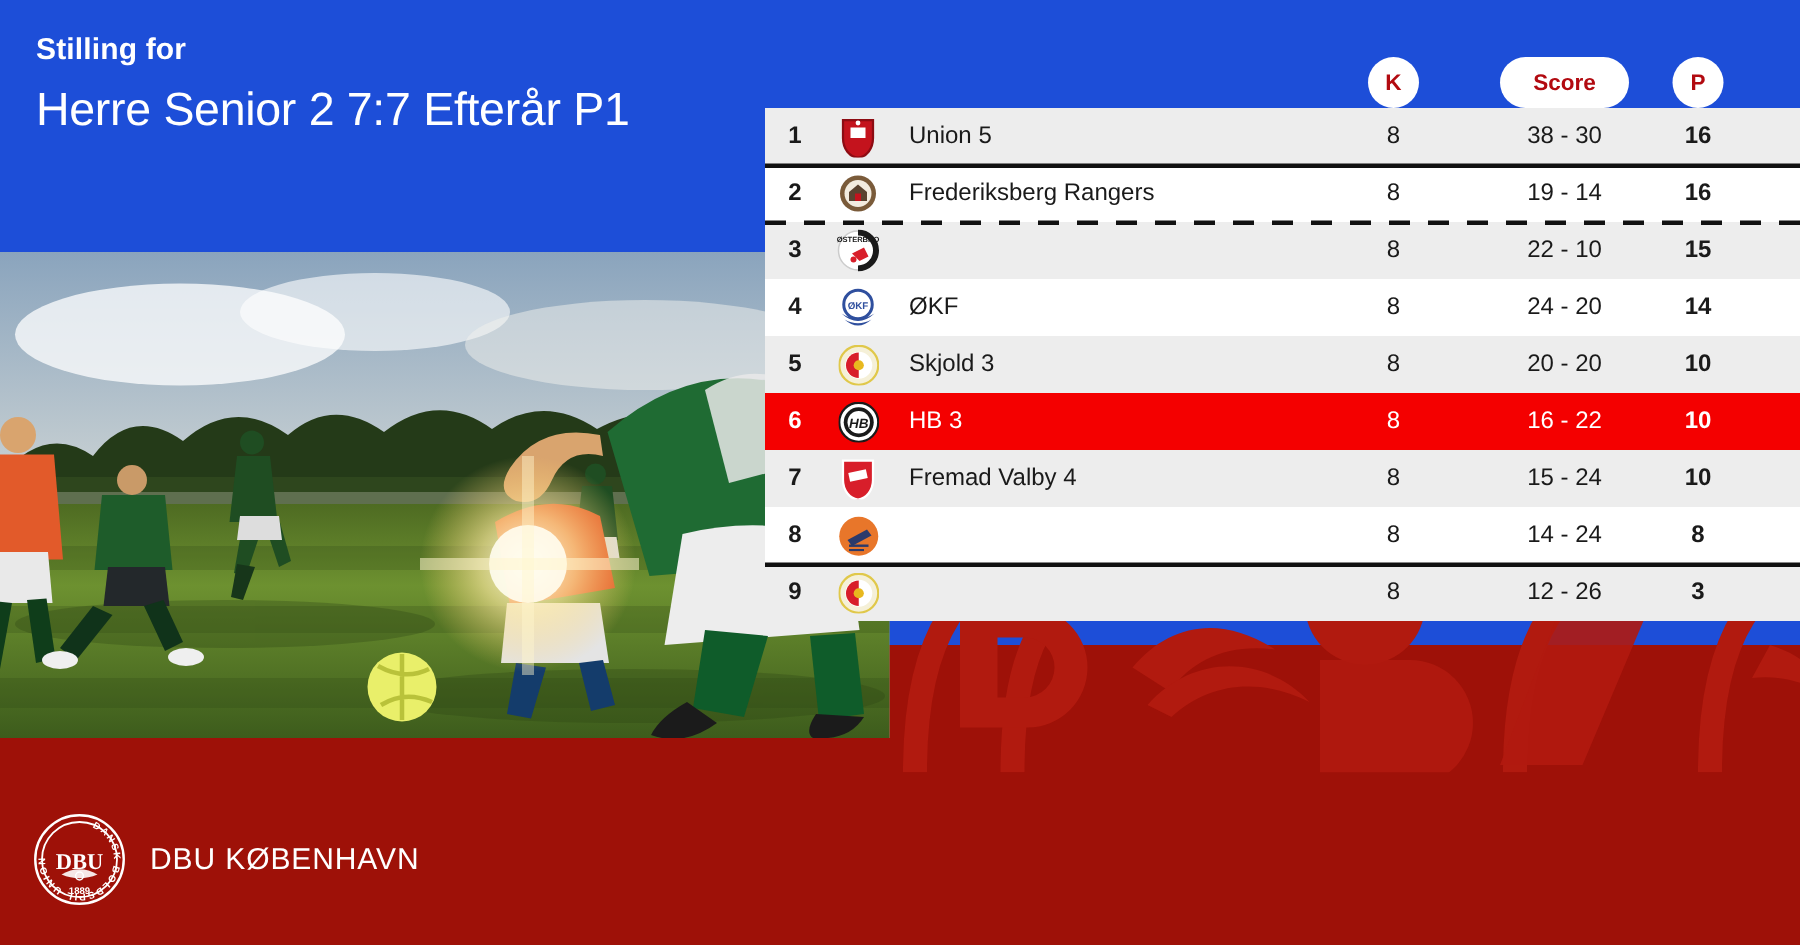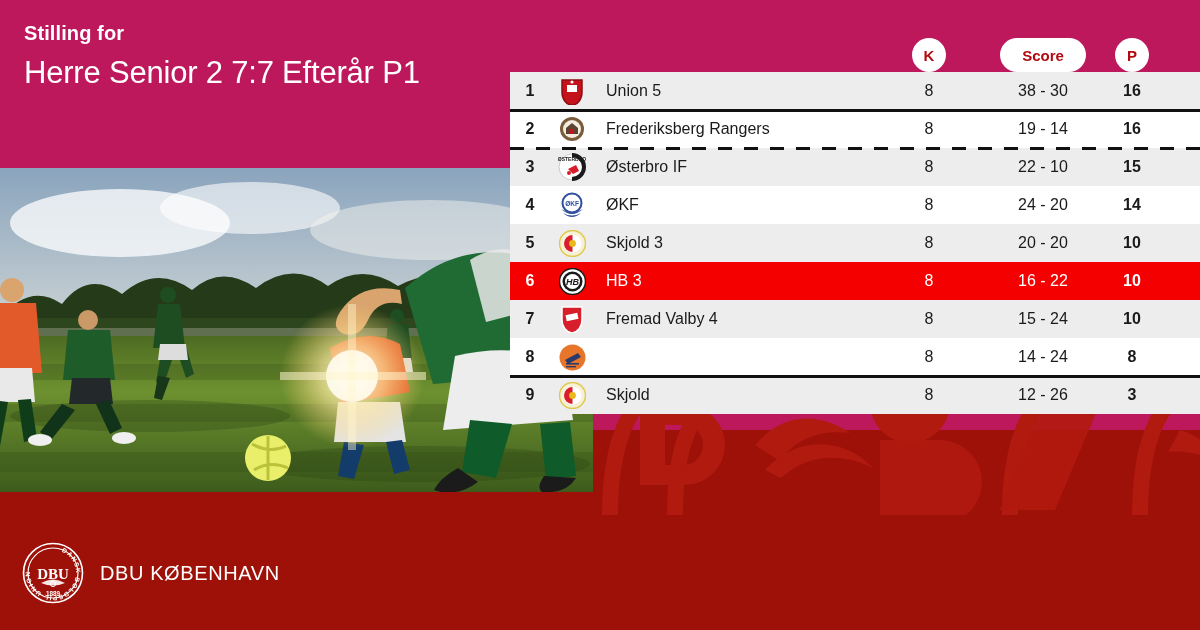--- a/index.html
+++ b/index.html
@@ -8,21 +8,21 @@
     width: 1200px;
     height: 630px;
     overflow: hidden;
     font-family: "Liberation Sans", sans-serif;
   }
 
   #page {
     position: relative;
     width: 1200px;
     height: 630px;
-    background: #be185d;
+    background: #1d4ed8;
     overflow: hidden;
   }
 
   
   .lower-red {
     position: absolute;
     left: 0; top: 430px;
     width: 1200px; height: 200px;
     background: #9E1108;
   }
@@ -368,21 +368,20 @@
         <div class="pos">3</div>
         <div class="crest">
           <svg width="28" height="28" viewBox="0 0 28 28">
               <circle cx="14" cy="14" r="13" fill="#ffffff" stroke="#cccccc" stroke-width="1"></circle>
               <path d="M14,2 a12,12 0 0 1 0,24" fill="none" stroke="#1a1a1a" stroke-width="4"></path>
               <text x="14" y="8" font-size="5" font-weight="bold" text-anchor="middle" fill="#1a1a1a" font-family="Liberation Sans, sans-serif">ØSTERBRO</text>
               <path d="M10,16 l8,-4 3,6 -6,3 z" fill="#d81e2a"></path>
               <circle cx="11" cy="20" r="2" fill="#d81e2a"></circle>
             </svg>
         </div>
-        <div class="team">Østerbro IF</div>
         <div class="k">8</div>
         <div class="score">22 - 10</div>
         <div class="p">15</div>
       </div>
 
       <div class="row">
         <div class="pos">4</div>
         <div class="crest">
           <svg width="28" height="26" viewBox="0 0 28 26">
               <circle cx="14" cy="11" r="9.5" fill="#ffffff" stroke="#2f4f9e" stroke-width="2"></circle>
@@ -461,21 +460,20 @@
       <div class="row alt">
         <div class="pos">9</div>
         <div class="crest">
           <svg width="27" height="27" viewBox="0 0 27 27">
               <circle cx="13.5" cy="13.5" r="13" fill="#f5f0d8" stroke="#e0c84a" stroke-width="1.5"></circle>
               <circle cx="13.5" cy="13.5" r="9" fill="#ffffff"></circle>
               <path d="M13.5,5 a8.5,8.5 0 0 0 0,17 z" fill="#d81e2a"></path>
               <circle cx="13.5" cy="13.5" r="3.4" fill="#e8b81f"></circle>
             </svg>
         </div>
-        <div class="team">Skjold</div>
         <div class="k">8</div>
         <div class="score">12 - 26</div>
         <div class="p">3</div>
       </div>
 
       <div class="sep solid" style="top:37px;"></div>
       <div class="sep dashed" style="top:75px;"></div>
       <div class="sep solid" style="top:303px;"></div>
     </div>
   </div>

